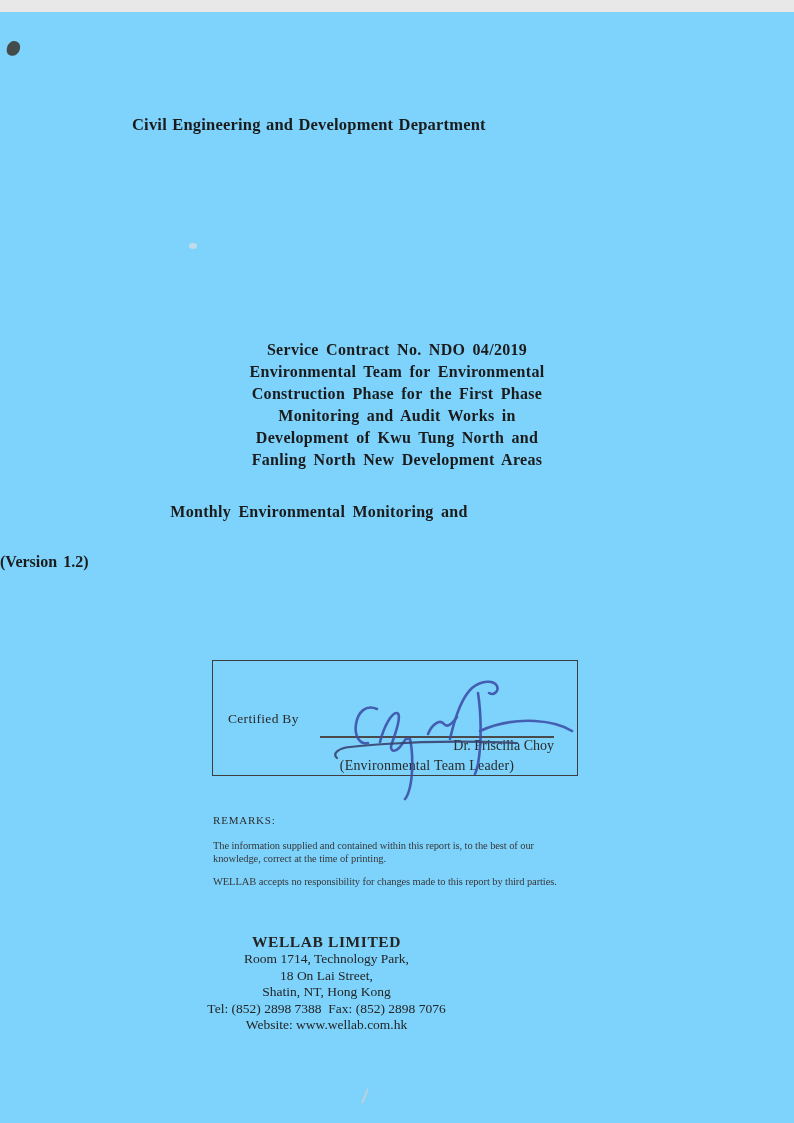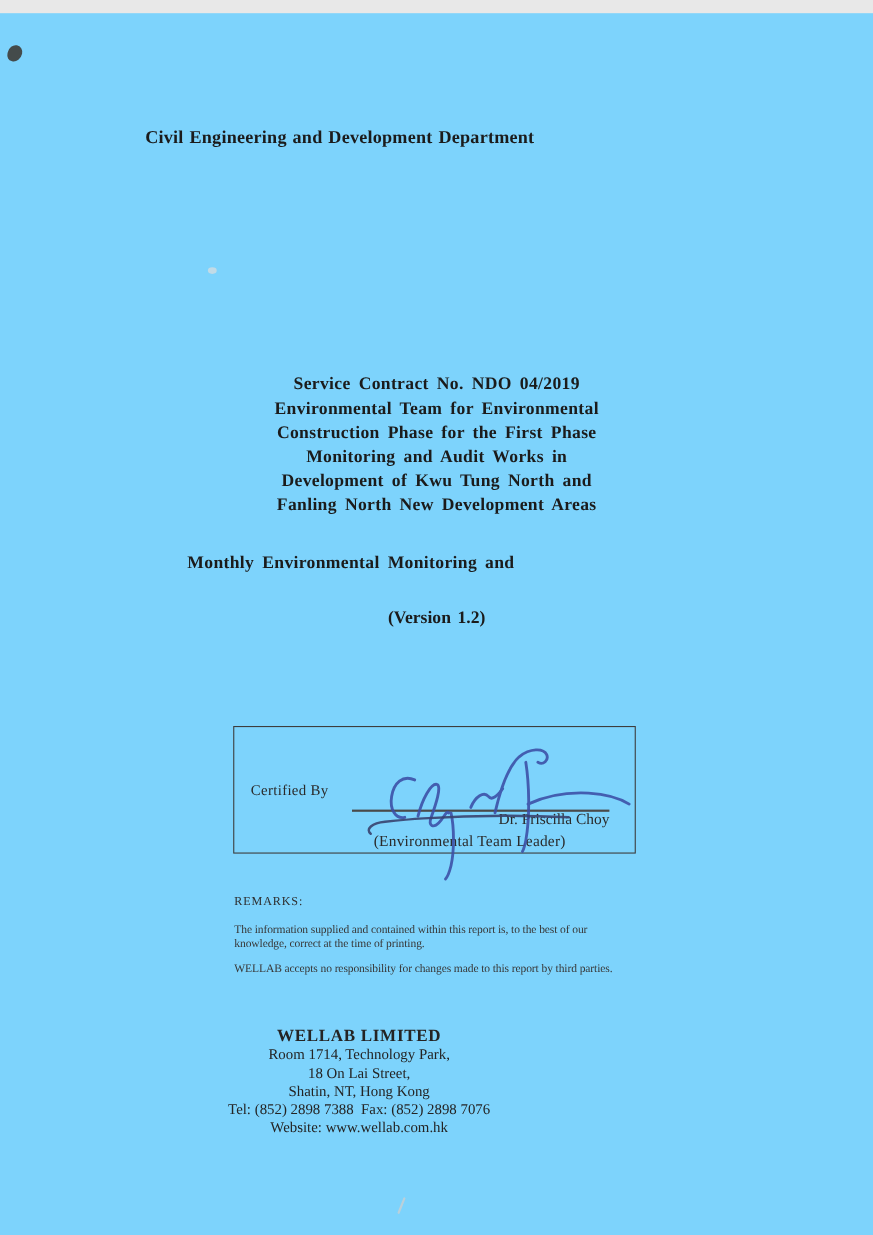--- a/index.html
+++ b/index.html
@@ -28,21 +28,21 @@
   }
   .subtitle-block{
     position:absolute;left:0;top:489px;width:638px;text-align:center;
   }
   .subtitle-block .line{
     display:block;
     font-size:16px;font-weight:bold;line-height:21.5px;
     word-spacing:3px;letter-spacing:.3px;color:#1b1b1b;
   }
   .version-line{
-    position:absolute;left:0;top:541px;width:794px;text-align:center;
+    position:absolute;left:0;top:541px;width:794px;text-align:left;
     font-size:16px;font-weight:bold;word-spacing:2px;color:#1b1b1b;
   }
   .cert-box{
     position:absolute;left:212px;top:648px;width:366px;height:116px;
     border:1.7px solid #3d3d3d;
     box-sizing:border-box;
     background:transparent;
   }
   .certified-by{
     position:absolute;left:228px;top:699px;

